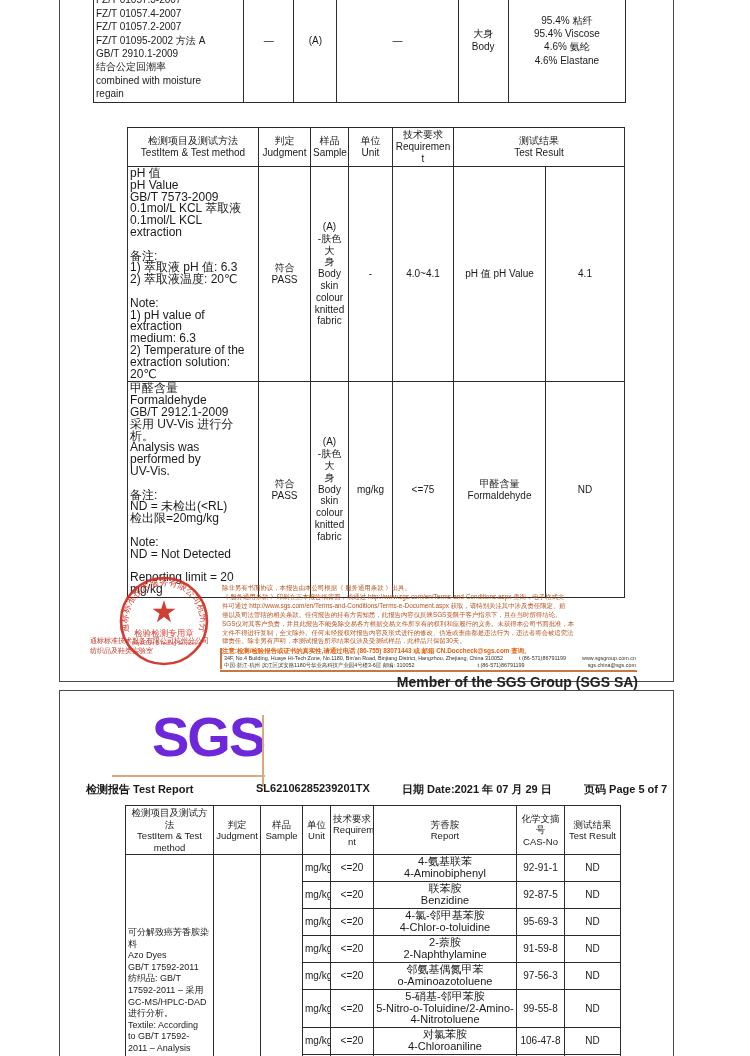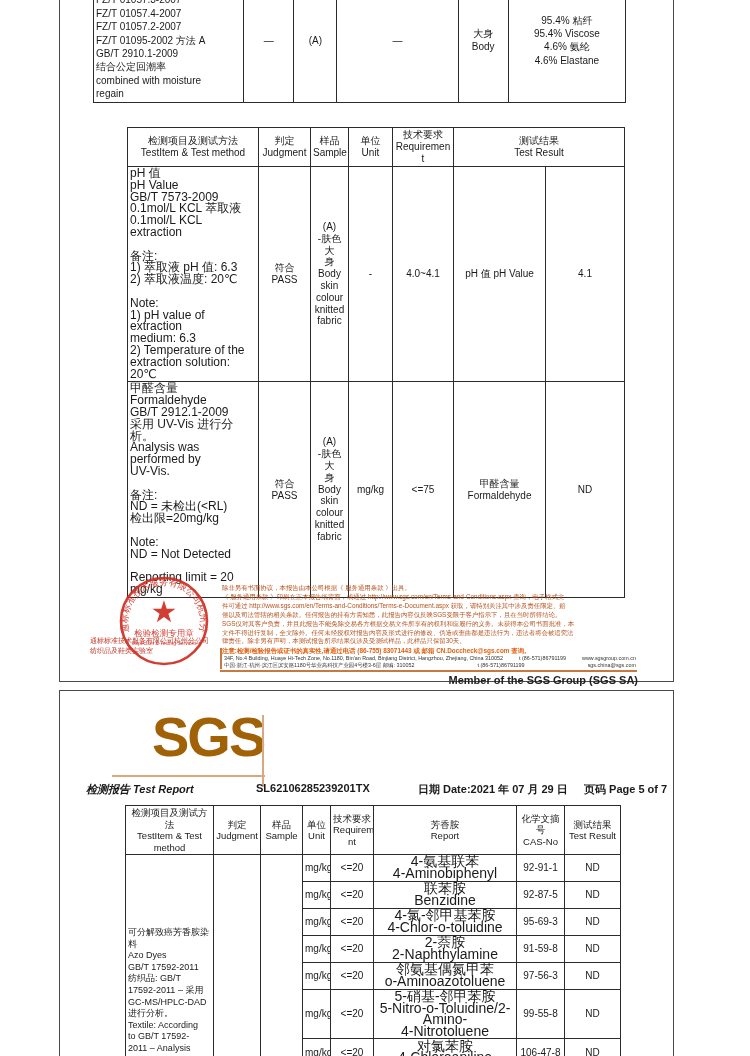--- a/index.html
+++ b/index.html
@@ -36,43 +36,43 @@
     font-size:6.4px;line-height:8.9px;color:#b5521d;white-space:pre-line;}
   #notice{position:absolute;left:222px;top:647px;width:414px;
     font-size:6.4px;color:#e06212;font-weight:bold;white-space:nowrap;}
   .addr-row{position:absolute;left:224px;width:412px;display:flex;
     font-size:5.4px;color:#333;justify-content:space-between;white-space:nowrap;}
   #addr1{top:655px;}
   #addr2{top:662px;}
   #foot-vline{position:absolute;left:220px;top:648px;width:2px;height:21px;background:#c87941;}
   #foot-hline{position:absolute;left:220px;top:670px;width:417px;height:2px;background:#c87941;}
   #member{position:absolute;left:380px;top:674px;width:258px;text-align:right;
-    font-size:11px;font-weight:bold;color:#222;}
+    font-size:14px;font-weight:bold;color:#222;}
 
   
   #sgs-logo{position:absolute;left:92px;top:16px;font-size:56px;font-weight:800;
-    color:#a16207;letter-spacing:-2px;line-height:60px;}
+    color:#6d28d9;letter-spacing:-2px;line-height:60px;}
   #logo-hline{position:absolute;left:52px;top:84px;width:153px;height:2px;background:#d9a87f;}
   #logo-vline{position:absolute;left:202px;top:24px;width:2px;height:72px;background:#d9a87f;}
   .hdr-item{position:absolute;top:91px;font-size:11px;font-weight:bold;white-space:nowrap;}
-  #hdr-report{left:26px;font-style:italic;}
+  #hdr-report{left:26px;}
   #hdr-no{left:196px;}
-  #hdr-date{left:358px;}
+  #hdr-date{left:342px;}
   #hdr-page{left:524px;}
 
   
   #p2-table{left:125px;top:805px;width:495px;font-size:10px;}
   #p2-table th{height:41px;font-size:9.5px;line-height:11.5px;}
   #p2-table td{line-height:11.6px;}
   #p2-table tr td{height:24px;}
   #p2-table tr.tall td{height:33px;}
   #p2-table tr.last-cut td{height:44px;}
   .p2-method{font-size:9px;line-height:13px;text-align:left;vertical-align:top;
     padding-top:72px;white-space:pre-line;}
-  .amine-col{font-size:14px;}
+  .amine-col{font-size:11px;}
 </style>
 </head>
 <body>
 
 <div class="page" id="page1"></div>
 
 <table id="fibre-table">
   <colgroup>
       <col style="width:150px">
       <col style="width:50px">

